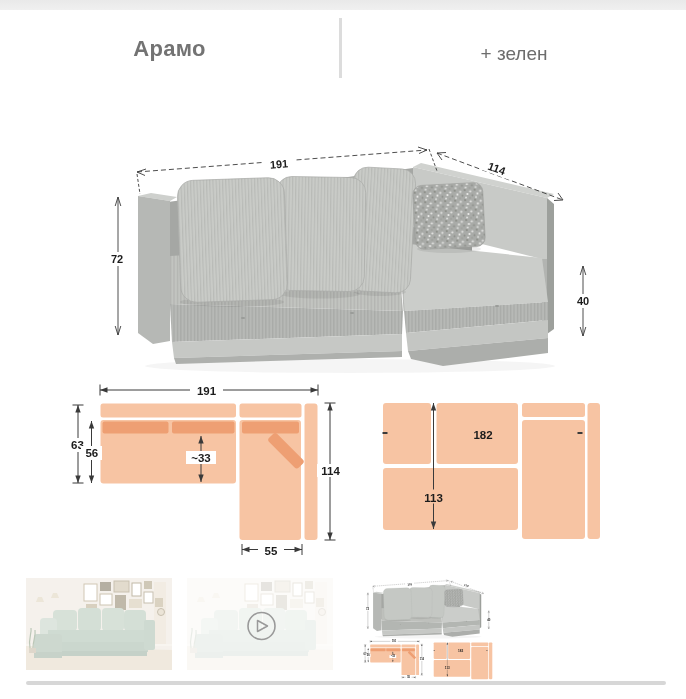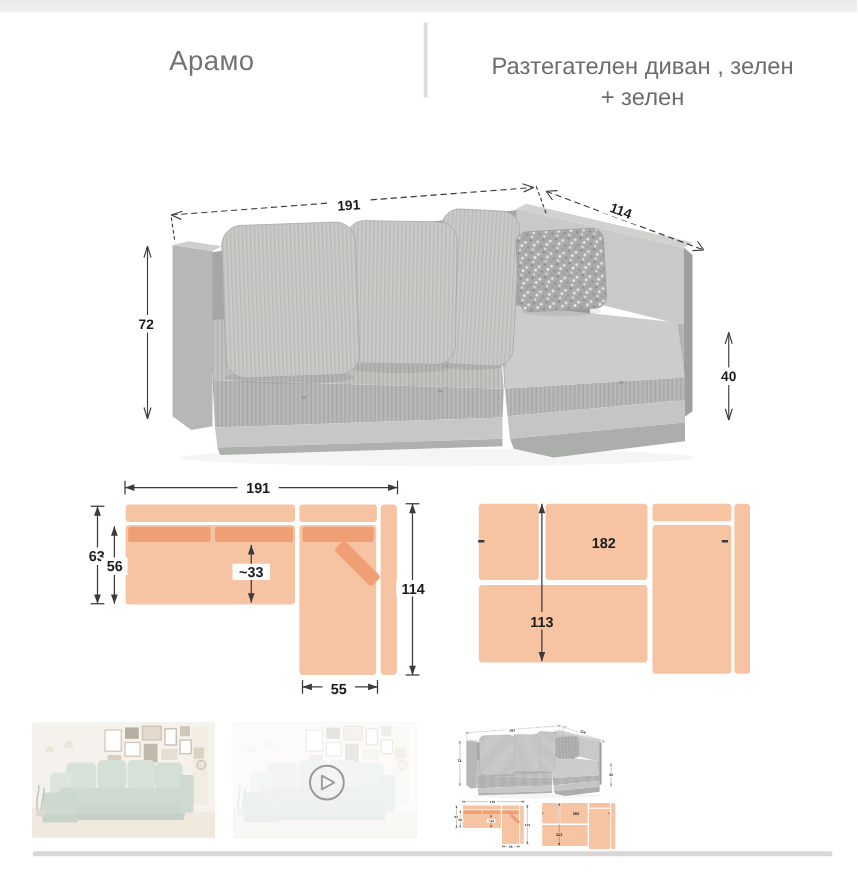--- a/index.html
+++ b/index.html
@@ -1,42 +1,41 @@
 <!DOCTYPE html>
 <html><head>
 <meta charset="utf-8">
 <style>
   html,body{margin:0;padding:0;background:#fff;}
   .page{position:relative;width:686px;height:699px;background:#fff;overflow:hidden;
         font-family:"Liberation Sans",sans-serif;}
   .top-strip{position:absolute;left:0;top:0;width:686px;height:10px;
              background:linear-gradient(#e9e9e9,#f0f0f0);}
   .title{position:absolute;left:0;top:36px;width:339px;text-align:center;
-         font-size:22px;font-weight:normal;color:#737373;letter-spacing:.3px;}
+         font-size:22px;font-weight:bold;color:#737373;letter-spacing:.3px;}
   .header-divider{position:absolute;left:339px;top:18px;width:3px;height:60px;background:#dcdcdc;}
   .subtitle{position:absolute;left:342px;top:41px;width:344px;text-align:center;
             font-size:19px;line-height:25px;color:#6d6d6d;}
   svg.art{position:absolute;left:0;top:0;width:686px;height:699px;}
   svg text{font-family:"Liberation Sans",sans-serif;}
   .dim{font-size:11px;font-weight:bold;fill:#1c1c1c;}
   .dim2{font-size:11.5px;font-weight:bold;fill:#1c1c1c;}
   .thumb-hit{position:absolute;background:transparent;cursor:pointer;}
   .thumb-scrollbar{position:absolute;left:26px;top:681px;width:640px;height:4px;
                    background:#d7d7d7;border-radius:2px;}
 </style>
 </head>
 <body>
 
 <div class="page">
 
   <div class="top-strip"></div>
   <div class="title">Арамо</div>
   <div class="header-divider"></div>
   <div class="subtitle">
-    <div>Разтегателен диван , зелен</div>
     <div>+ зелен</div>
   </div>
 
   <svg class="art" viewBox="0 0 686 699">
     <defs>
       <pattern id="cord" width="3.4" height="10" patternUnits="userSpaceOnUse">
         <rect width="3.4" height="10" fill="#c2c4c0"></rect>
         <line x1="0.7" y1="0" x2="0.7" y2="10" stroke="#aeb0ad" stroke-width="1"></line>
       </pattern>
       <pattern id="cordDark" width="3.4" height="10" patternUnits="userSpaceOnUse">

